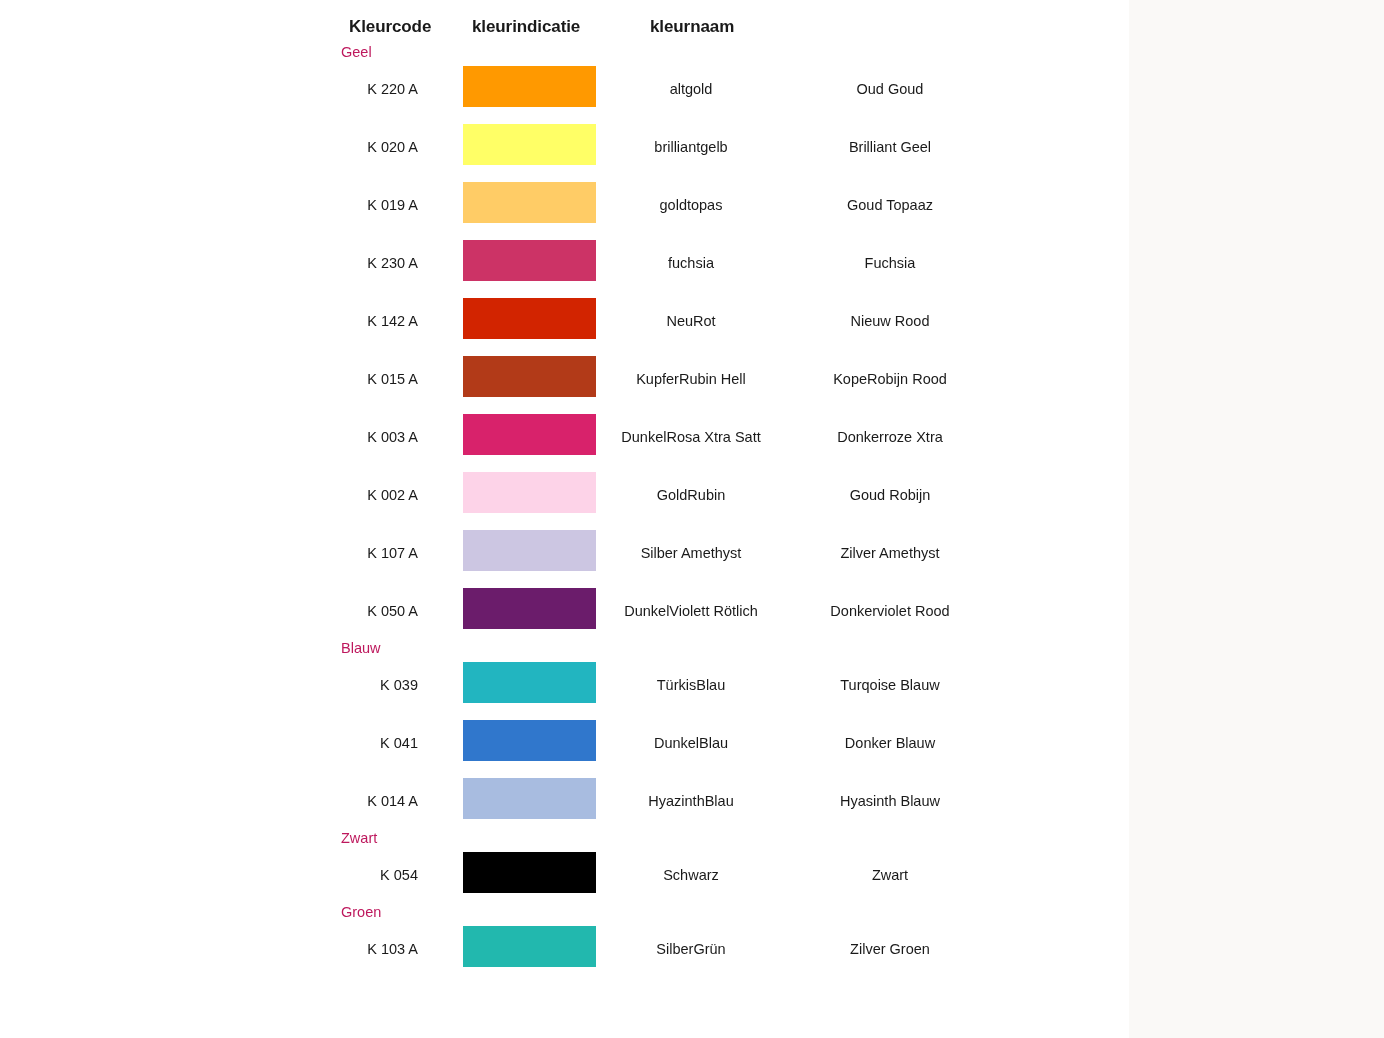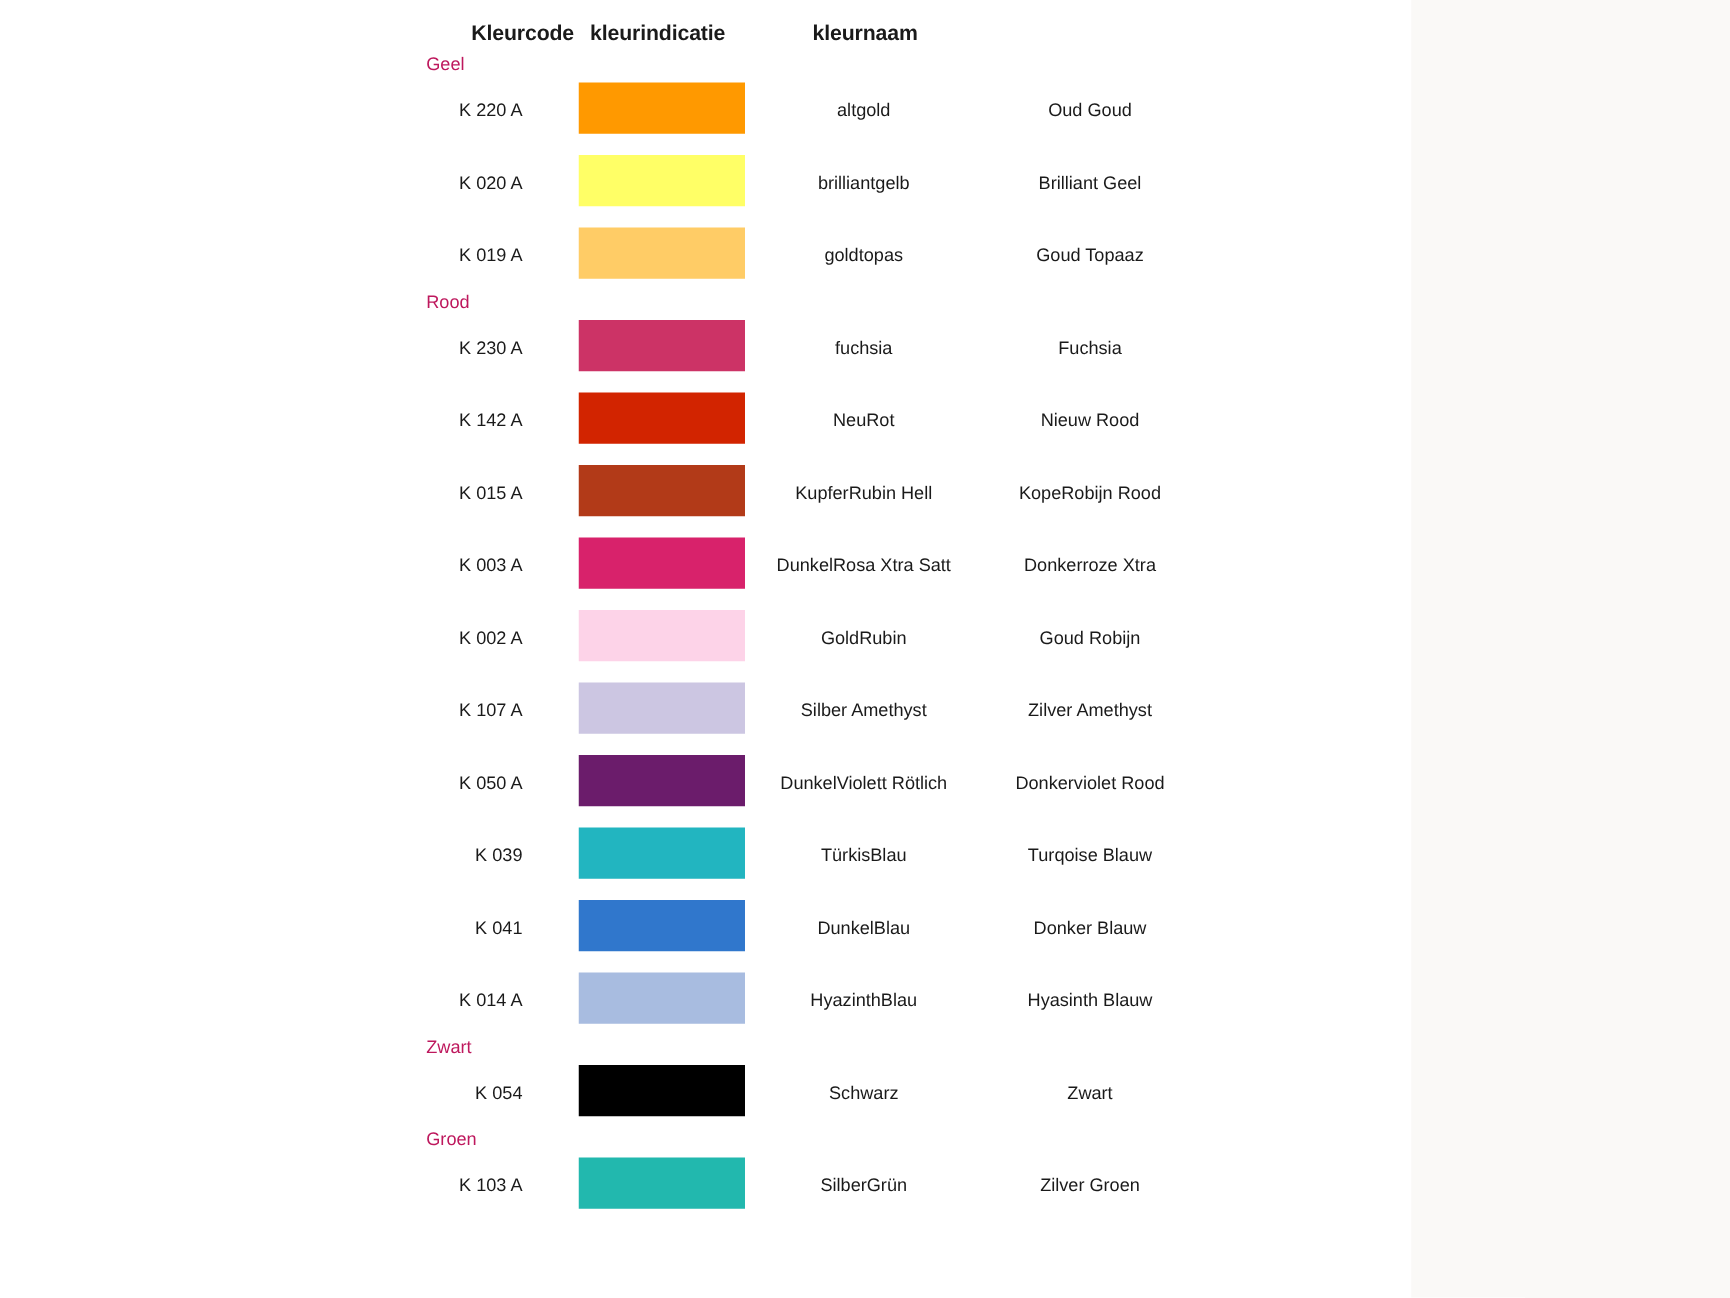--- a/index.html
+++ b/index.html
@@ -49,21 +49,21 @@
     position: relative;
   }
   .th {
     position: absolute;
     font-size: 17px;
     font-weight: bold;
     letter-spacing: -0.1px;
     white-space: nowrap;
     top: 17px;
   }
-  .th-code      { left: 36px;  }
+  .th-code      { left: 8px;  }
   .th-indicatie { left: 131px; }
   .th-naam      { left: 309px; }
 
   .group-label {
     position: relative;
     height: 16px;
     font-size: 14.5px;
     line-height: 16px;
     color: #be185d;
     white-space: nowrap;
@@ -97,21 +97,21 @@
     height: 41px;
   }
   
   .cell-ind {
     left: 210px;
     width: 280px;
     text-align: center;
   }
   
   .cell-name {
-    left: 391px;
+    left: 409px;
     width: 280px;
     text-align: center;
   }
 </style>
 </head>
 <body>
 
 <div class="sheet">
   <div class="table">
 
@@ -134,21 +134,20 @@
           <div class="swatch" style="background: rgb(255, 255, 102);"></div>
           <div class="cell cell-ind">brilliantgelb</div>
           <div class="cell cell-name">Brilliant Geel</div>
         </div>
         <div class="row">
           <div class="cell cell-code">K 019 A</div>
           <div class="swatch" style="background: rgb(255, 204, 102);"></div>
           <div class="cell cell-ind">goldtopas</div>
           <div class="cell cell-name">Goud Topaaz</div>
         </div>
-        <div class="group-label">Rood</div>
         <div class="row">
           <div class="cell cell-code">K 230 A</div>
           <div class="swatch" style="background: rgb(204, 51, 102);"></div>
           <div class="cell cell-ind">fuchsia</div>
           <div class="cell cell-name">Fuchsia</div>
         </div>
         <div class="row">
           <div class="cell cell-code">K 142 A</div>
           <div class="swatch" style="background: rgb(210, 36, 0);"></div>
           <div class="cell cell-ind">NeuRot</div>
@@ -177,20 +176,21 @@
           <div class="swatch" style="background: rgb(204, 198, 226);"></div>
           <div class="cell cell-ind">Silber Amethyst</div>
           <div class="cell cell-name">Zilver Amethyst</div>
         </div>
         <div class="row">
           <div class="cell cell-code">K 050 A</div>
           <div class="swatch" style="background: rgb(107, 28, 107);"></div>
           <div class="cell cell-ind">DunkelViolett Rötlich</div>
           <div class="cell cell-name">Donkerviolet Rood</div>
         </div>
+        <div class="group-label">Blauw</div>
         <div class="row">
           <div class="cell cell-code">K 039</div>
           <div class="swatch" style="background: rgb(34, 181, 192);"></div>
           <div class="cell cell-ind">TürkisBlau</div>
           <div class="cell cell-name">Turqoise Blauw</div>
         </div>
         <div class="row">
           <div class="cell cell-code">K 041</div>
           <div class="swatch" style="background: rgb(48, 119, 204);"></div>
           <div class="cell cell-ind">DunkelBlau</div>

